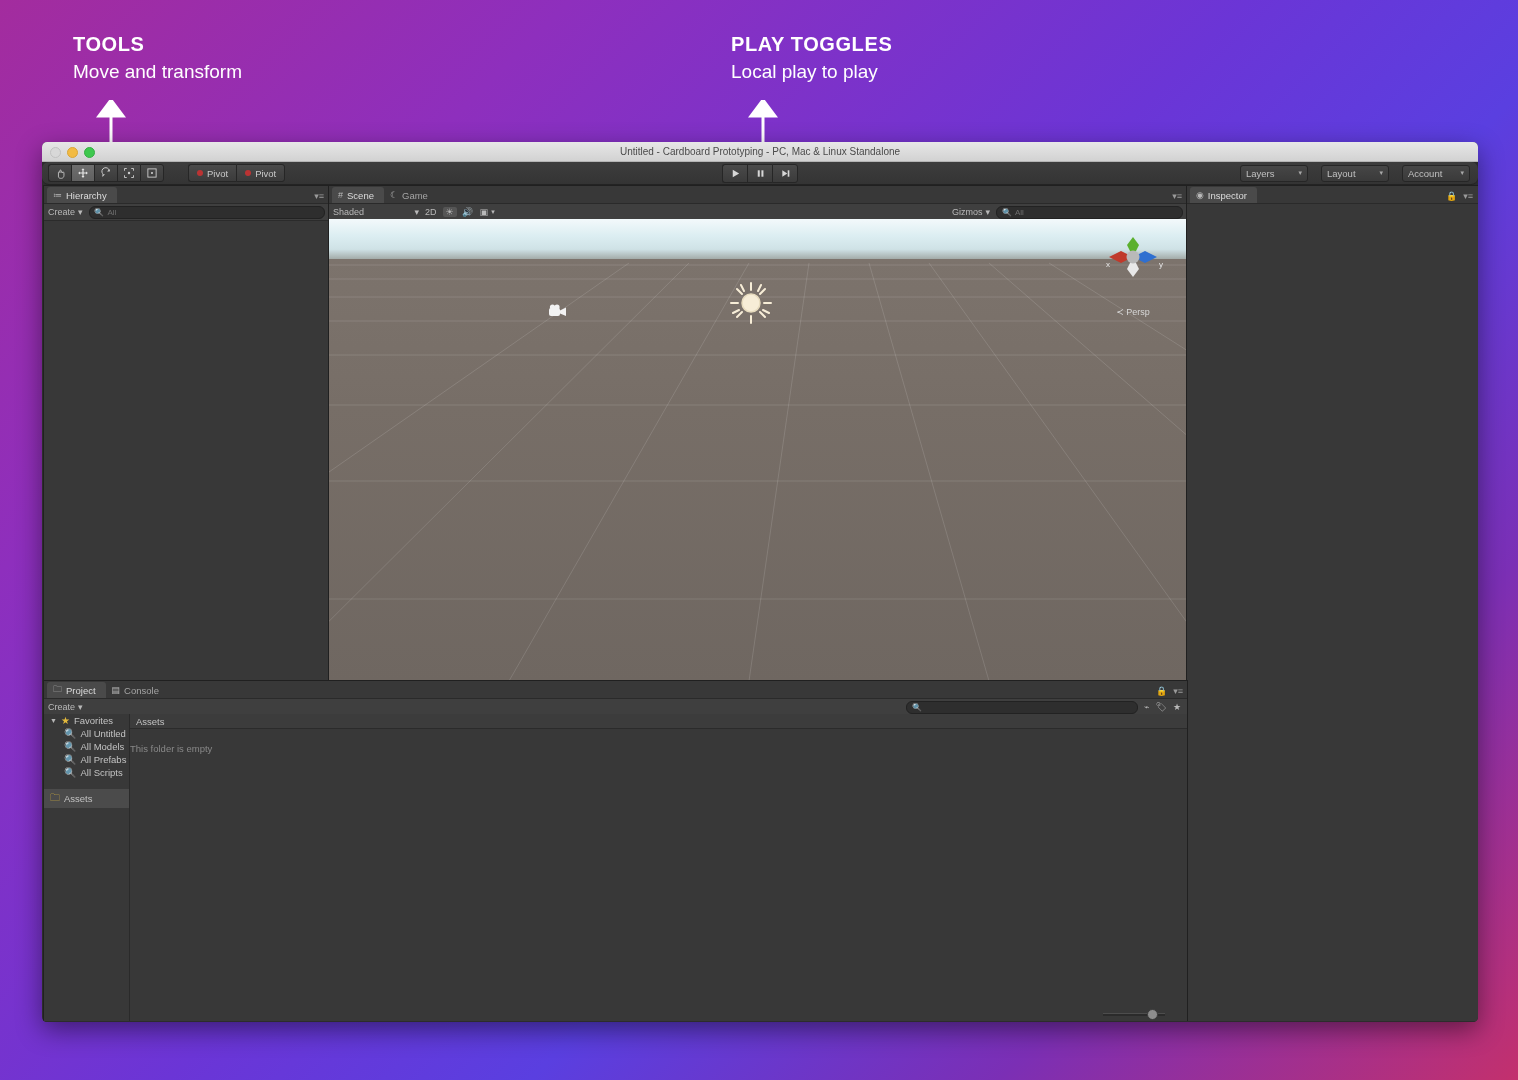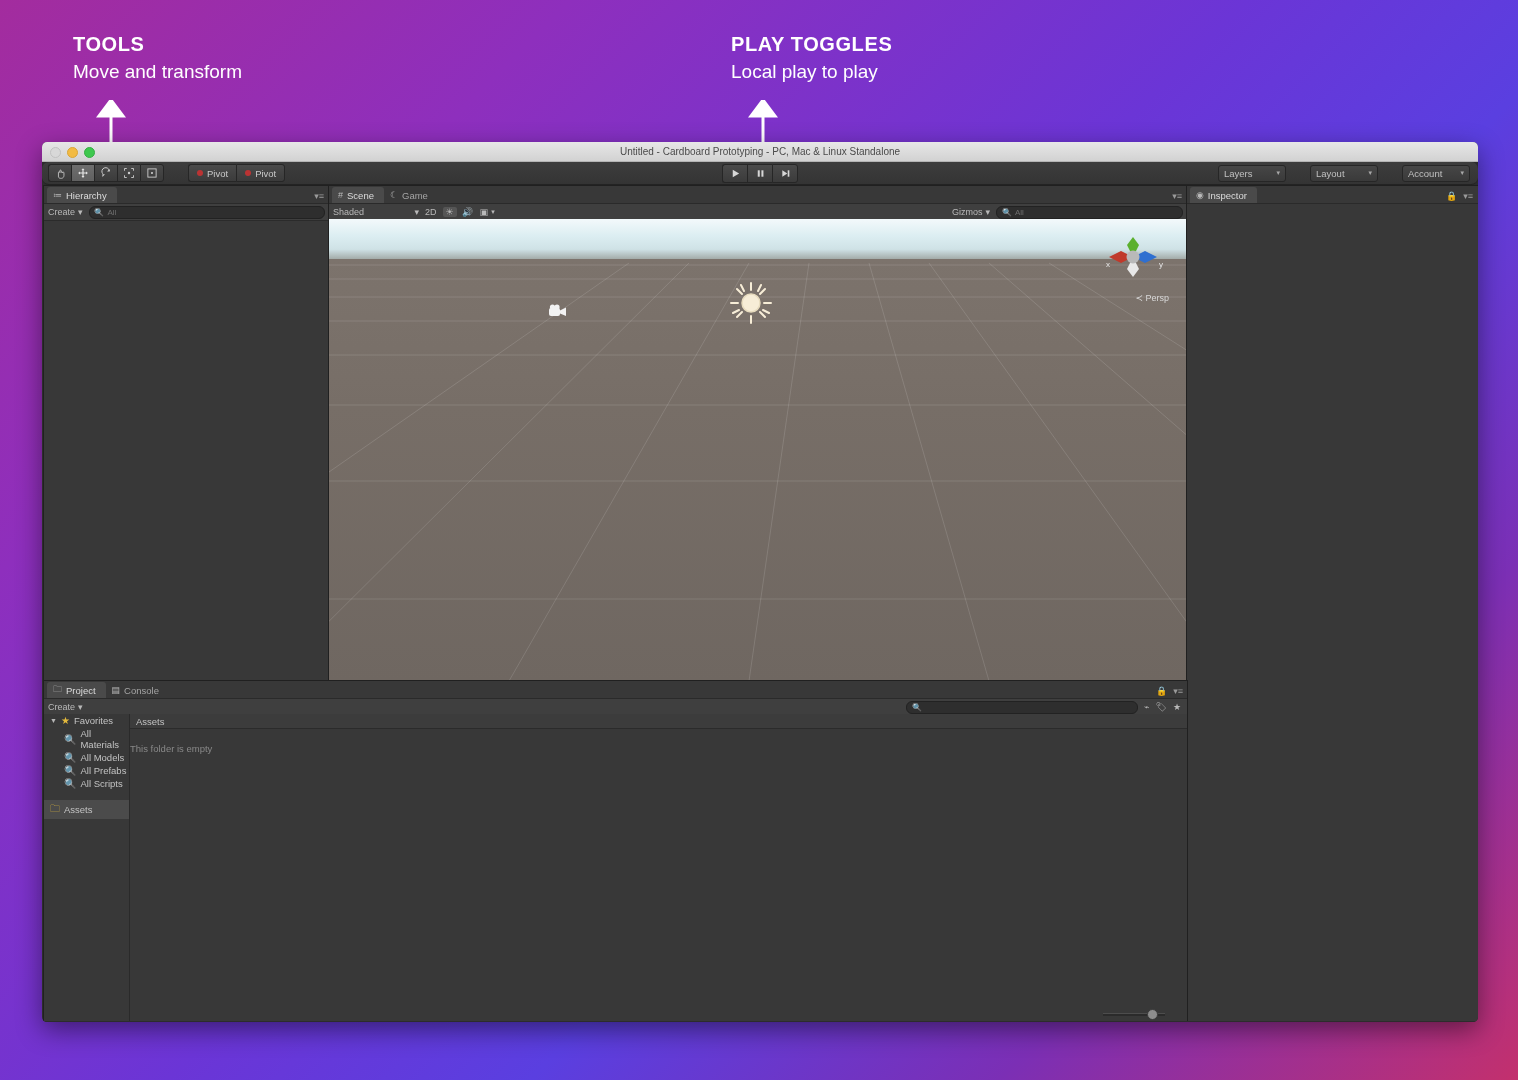--- a/index.html
+++ b/index.html
@@ -45,21 +45,21 @@
   }
   .tbtn:first-child{border-radius:3px 0 0 3px;}
   .tbtn:last-child{border-radius:0 3px 3px 0;border-right:1px solid #262626;}
   .tbtn.on{background:linear-gradient(#6e6e6e,#606060);}
   .pivgroup{margin-left:24px;}
   .pivbtn{padding:0 8px;gap:4px;}
   .pivbtn span.lbl{color:#c9c9c9;font-size:9.5px;}
   .dot-red{width:6px;height:6px;border-radius:50%;background:#b33;display:inline-block;}
   #playgroup{position:absolute;left:50%;transform:translateX(-50%);display:flex;}
   #playgroup .tbtn{min-width:24px;height:17px;}
-  #rightgroup{position:absolute;right:8px;display:flex;gap:24px;align-items:flex-start;}
+  #rightgroup{position:absolute;right:8px;display:flex;gap:13px;align-items:flex-start;}
   .ddbtn{height:15px;min-width:56px;background:linear-gradient(#464646,#3a3a3a);
     border:1px solid #262626;border-radius:3px;color:#c0c0c0;font-size:9.5px;
     display:flex;align-items:center;justify-content:space-between;padding:0 5px;}
   .ddbtn .caret{font-size:7px;color:#a9a9a9;margin-left:6px;}
 
   
   .panel{position:absolute;background:#383838;border:1px solid #202020;}
   .panel-tabs{height:17px;background:#383838;display:flex;align-items:flex-end;padding-left:3px;
     border-bottom:1px solid #2a2a2a;position:relative;}
   .ptab{height:16px;padding:0 10px 0 6px;display:flex;align-items:center;gap:4px;
@@ -74,21 +74,21 @@
   .search{flex:1;height:11px;background:#2e2e2e;border:1px solid #222;border-radius:6px;
     display:flex;align-items:center;padding:0 5px;color:#6e6e6e;font-size:8px;gap:3px;}
 
   .hier-item{font-size:10px;color:#c2c2c2;padding:1px 0 1px 12px;}
   #scene-canvas{position:absolute;inset:0;overflow:hidden;background:#6e6761;}
   #sky{position:absolute;left:0;right:0;top:0;height:42px;
        background:linear-gradient(#f3f9fb 0%,#dceef2 40%,#cfe2e6 72%,#9aa09c 100%);}
   #ground{position:absolute;left:0;right:0;top:40px;bottom:0;
        background:linear-gradient(#7c736c 0%,#776e67 35%,#6f6761 100%);}
   #gizmo-nav{position:absolute;right:18px;top:12px;width:72px;text-align:center;}
-  #persp{font-size:9px;color:#d8d8d8;margin-top:2px;text-align:right;}
+  #persp{font-size:9px;color:#d8d8d8;margin-top:16px;}
 
   
   .breadcrumbbar{height:14px;background:#3c3c3c;border-bottom:1px solid #2b2b2b;
      display:flex;align-items:center;padding-left:6px;font-size:9.5px;color:#c2c2c2;}
   .empty-msg{font-size:9.5px;color:#888;margin-top:14px;}
   .fav-row{display:flex;align-items:center;gap:4px;font-size:9.5px;color:#c3c3c3;padding:1px 0 1px 6px;}
   .fav-row.child{padding-left:20px;}
   .fav-row.sel{background:#4b4b4b;}
   .mag{color:#d9b52a;font-size:10px;}
   .star{color:#e3b93c;font-size:10px;}
@@ -412,21 +412,21 @@
     </div>
 
     <div style="position:absolute;left:0;top:33px;width:85px;bottom:0;background:#383838;">
       <div class="fav-row">
         <span class="tri">▼</span>
         <span class="star">★</span>
         <span>Favorites</span>
       </div>
       <div class="fav-row child">
         <span class="mag">🔍</span>
-        <span>All Materials</span>
+        <span>All Untitled</span>
       </div>
       <div class="fav-row child">
         <span class="mag">🔍</span>
         <span>All Models</span>
       </div>
       <div class="fav-row child">
         <span class="mag">🔍</span>
         <span>All Prefabs</span>
       </div>
       <div class="fav-row child">

